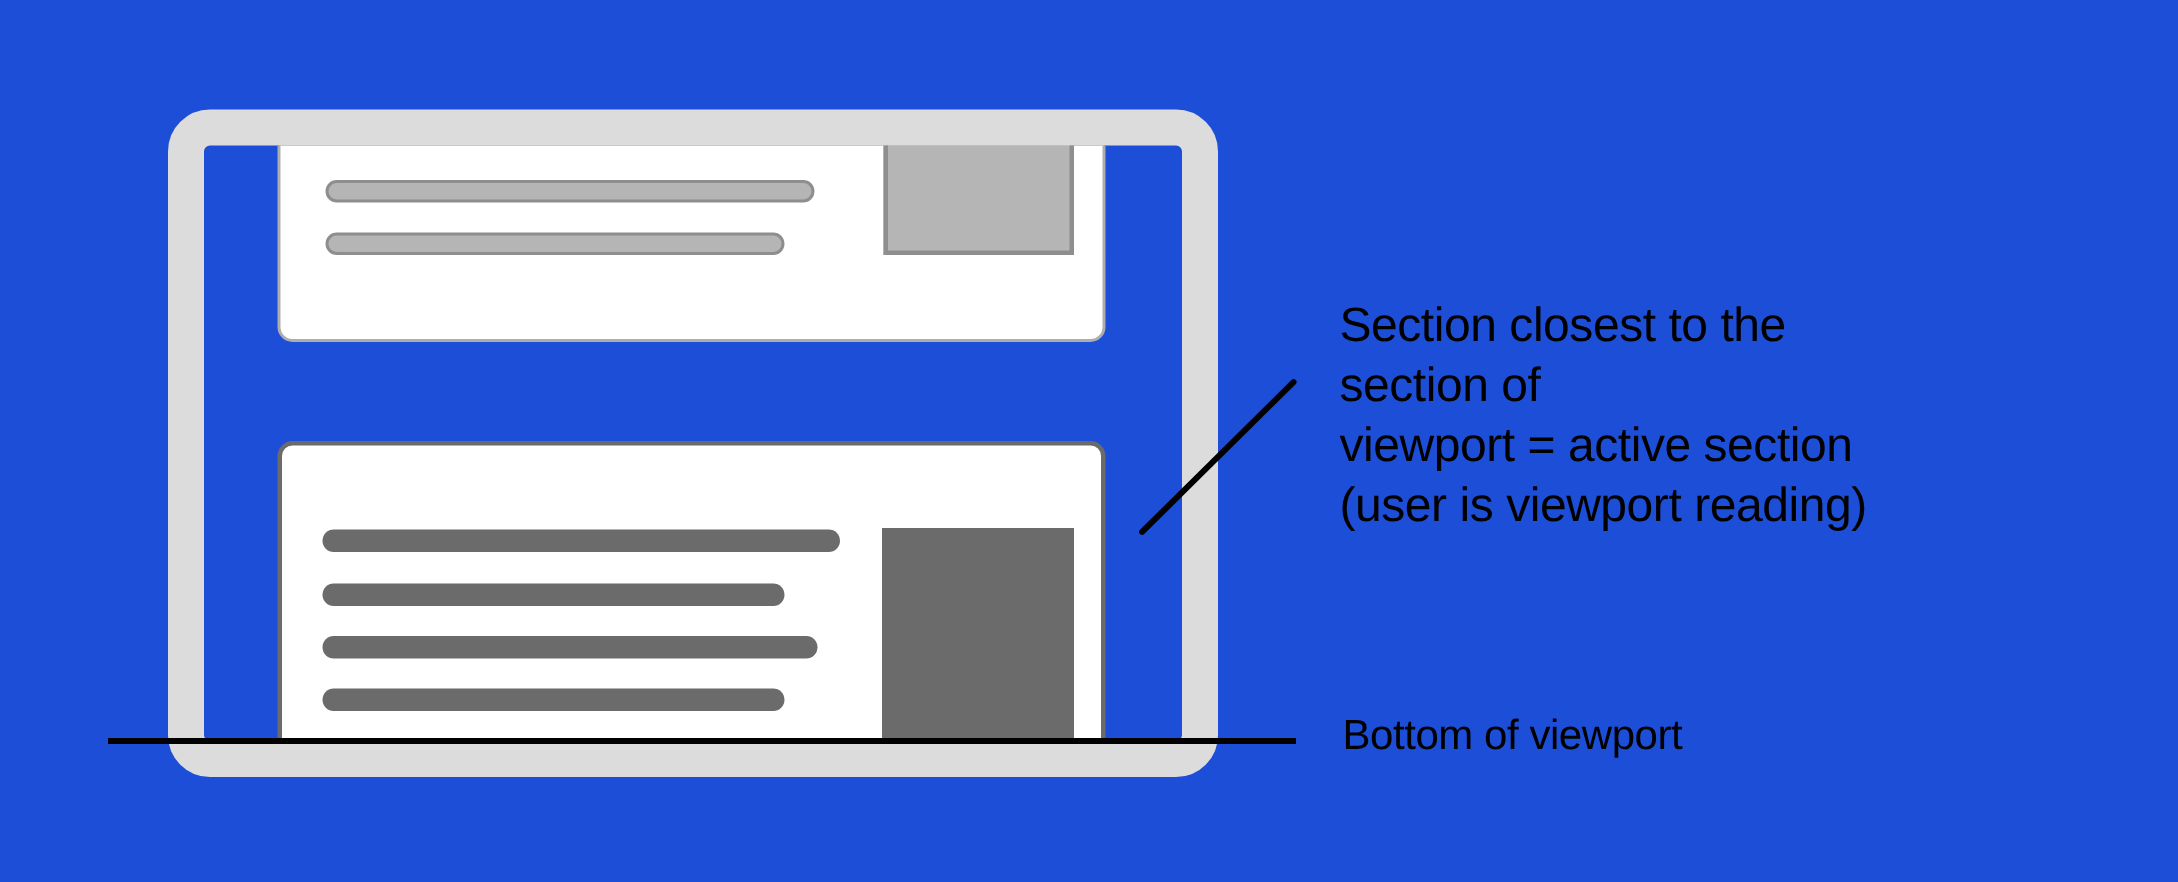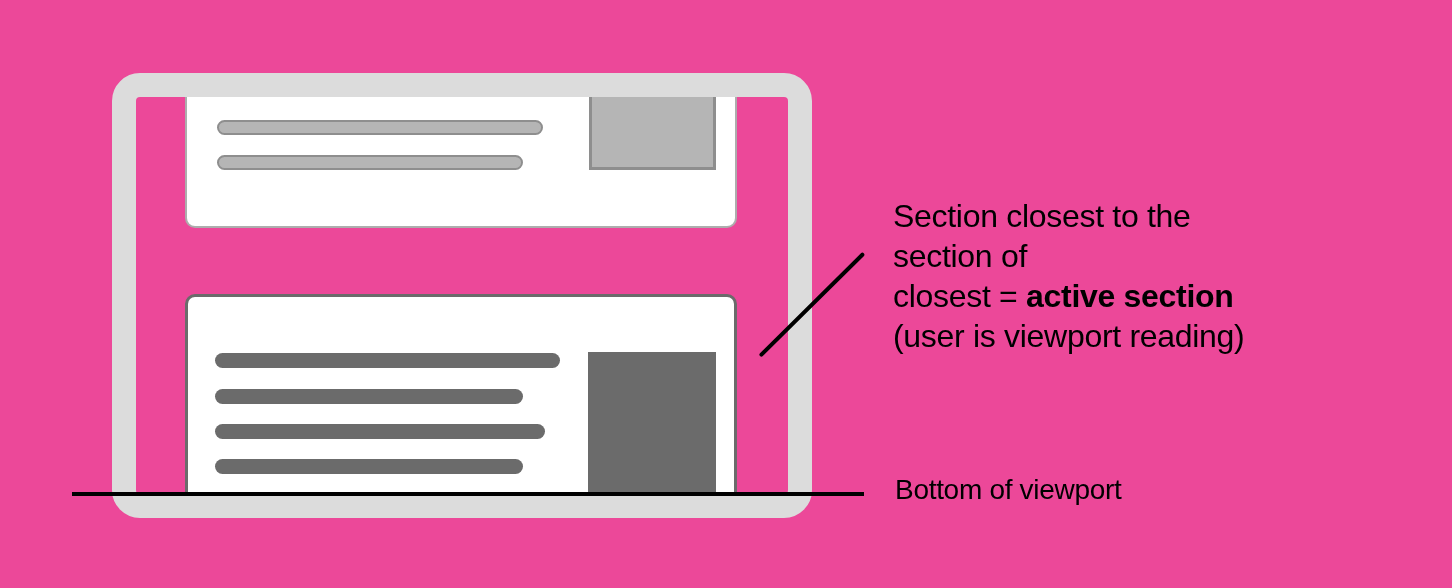--- a/index.html
+++ b/index.html
@@ -5,21 +5,21 @@
   html, body {
     margin: 0;
     padding: 0;
     background: #ffffff;
     font-family: "Liberation Sans", "DejaVu Sans", sans-serif;
   }
   .stage {
     position: relative;
     width: 1452px;
     height: 588px;
-    background: #ec4899;
+    background: #1d4ed8;
     overflow: hidden;
     color: #000;
   }
 
   
   .frame {
     position: absolute;
     left: 112px;
     top: 73px;
     width: 700px;
@@ -120,21 +120,21 @@
   .annotation {
     position: absolute;
     left: 893px;
     top: 196px;
     font-size: 32px;
     line-height: 40px;
     letter-spacing: -0.3px;
     white-space: nowrap;
     z-index: 6;
   }
-  .annotation .b { font-weight: 700; }
+  .annotation .b { font-weight: 400; }
   .viewport-label {
     position: absolute;
     left: 895px;
     top: 472px;
     font-size: 28px;
     line-height: 36px;
     letter-spacing: -0.3px;
     white-space: nowrap;
     z-index: 6;
   }
@@ -161,19 +161,19 @@
     <div class="square dark"></div>
   </div>
 
   <div class="pointer-line"></div>
 
   <div class="bottom-line"></div>
 
   <div class="annotation">
     <div>Section closest to the</div>
     <div>section of</div>
-    <div><span>closest = </span><span class="b">active section</span></div>
+    <div><span>viewport = </span><span class="b">active section</span></div>
     <div>(user is viewport reading)</div>
   </div>
 
   <div class="viewport-label">Bottom of viewport</div>
 
 </div>
 
 </body></html>

